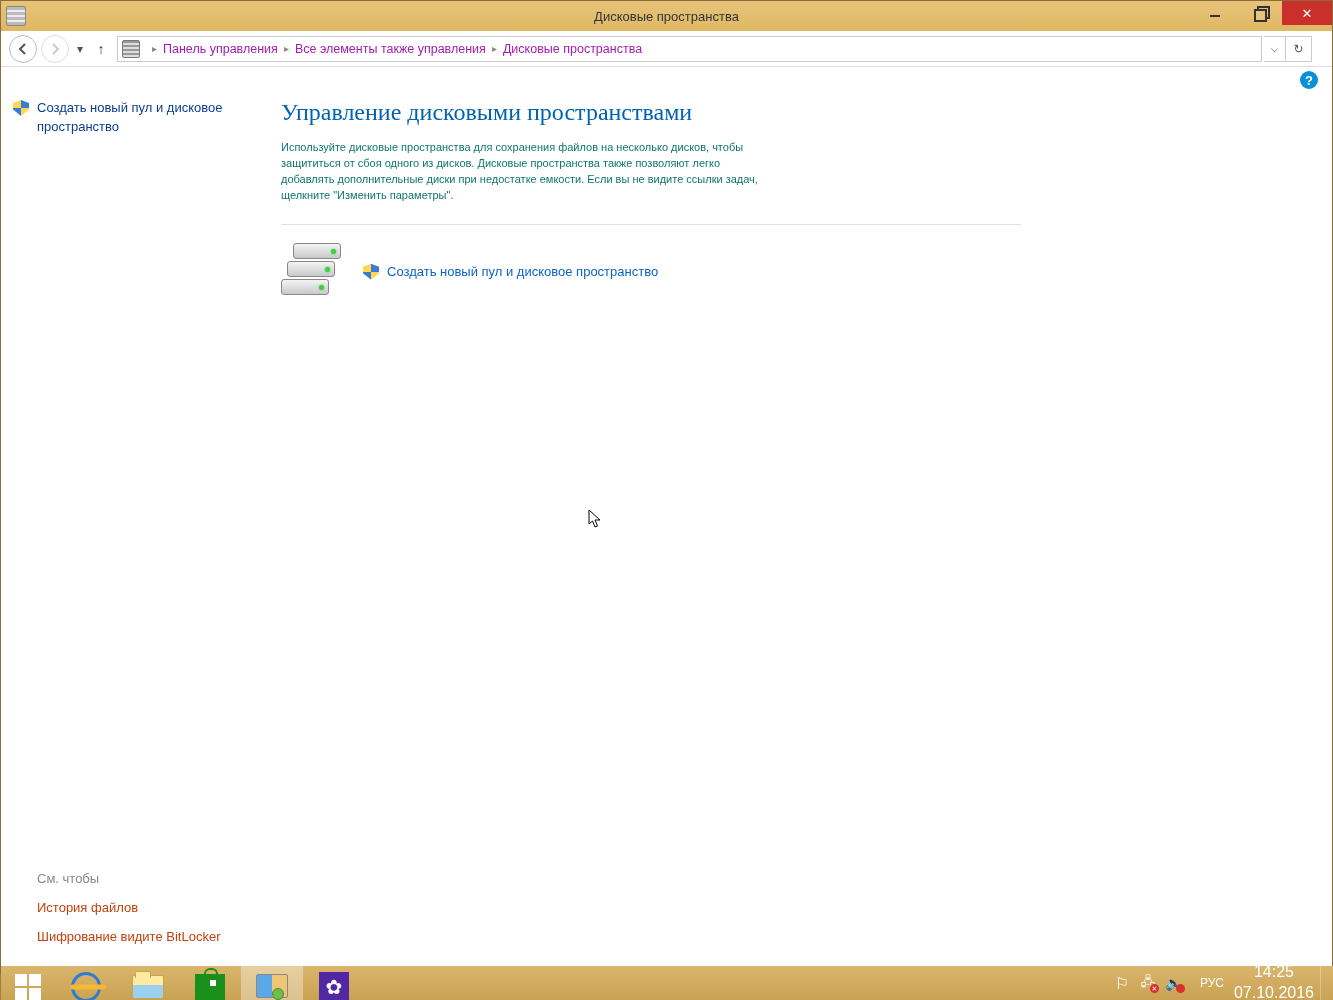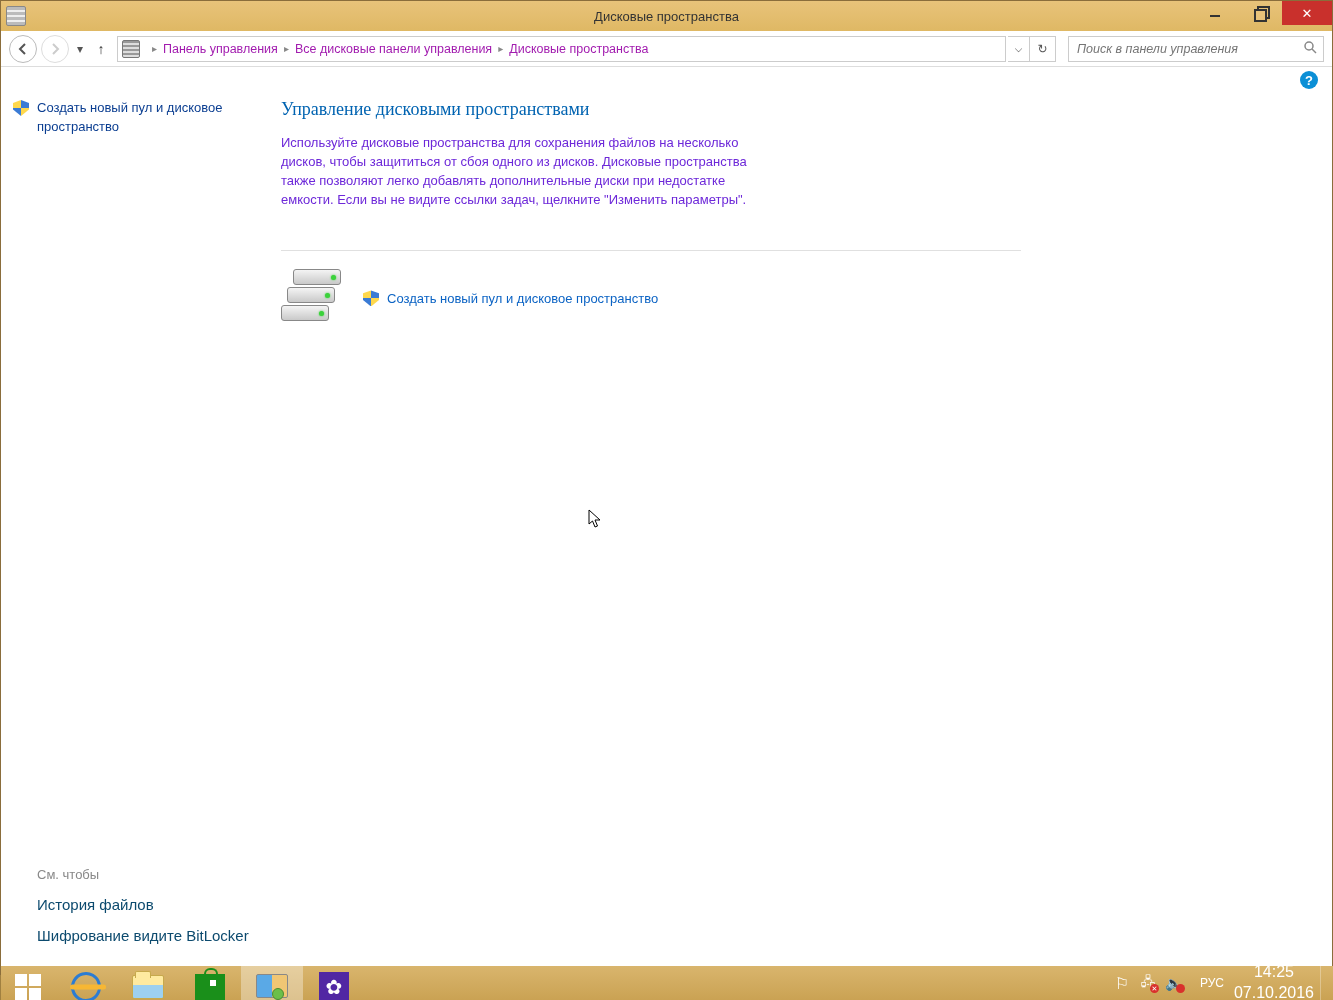--- a/index.html
+++ b/index.html
@@ -36,43 +36,43 @@
 .help-row{height:26px;display:flex;justify-content:flex-end;align-items:center;padding-right:14px;background:#fff;}
 .help-icon{width:18px;height:18px;border-radius:50%;background:#0b8fd6;color:#fff;display:flex;align-items:center;justify-content:center;font-weight:bold;font-size:13px;cursor:pointer;}
 
 .content{display:flex;height:calc(100% - 30px - 36px - 26px);background:#fff;}
 .sidebar{width:260px;padding:6px 0 16px 16px;display:flex;flex-direction:column;}
 .side-link{color:#0b3e91;font-size:13px;line-height:1.45;margin-bottom:22px;cursor:pointer;padding-left:20px;position:relative;}
 .side-link.with-shield::before{content:"";position:absolute;left:-4px;top:1px;width:16px;height:16px;background:conic-gradient(#3a7bd5 0deg 90deg,#ffd84d 90deg 180deg,#3a7bd5 180deg 270deg,#ffd84d 270deg 360deg);clip-path:polygon(50% 0%,100% 18%,100% 60%,50% 100%,0% 60%,0% 18%);}
 .side-link.home{padding-left:20px;}
 .side-spacer{flex:1;}
 .see-also-title{color:#888;font-size:13px;margin-bottom:14px;padding-left:20px;}
-.see-also-link{color:#0c4a6e;font-size:15px;margin-bottom:14px;cursor:pointer;padding-left:20px;}
+.see-also-link{color:#c2410c;font-size:13px;margin-bottom:14px;cursor:pointer;padding-left:20px;}
 .main{flex:1;padding:6px 40px 0 20px;}
 .page-title{color:#0b6b3a;color:#0b6e2b;font-size:17px;font-weight:normal;margin-bottom:18px;color:#0a6b2e;}
 .page-title{color:#0a6b2e;}
 .page-title{color:#0b6c2e;}
 h1.page-title{color:#0e6830;font-size:17px;font-weight:normal;margin-bottom:14px;}
 .page-title{color:#0e6c2f;}
 .page-title{color:#0c6a30;}
 h1.page-title{color:#106a32;}
 h1.page-title{color:#0f6a30;}
 h1.page-title{color:#0d6b2f;}
 h1.page-title{color:#0e6c2e;}
 h1.page-title{color:#0b6c2e;}
 h1.page-title{color:#0d6e2f;}
 h1.page-title{color:#0c6d2e;}
 h1.page-title{color:#0c6d2e;font-family:"Segoe UI";}
-h1.page-title{color:#0c6d2e;font-size:18px;}
+h1.page-title{color:#0c6d2e;font-size:24px;}
 h1.page-title{color:#0b6d2f;}
 h1.page-title{color:#0b6d2d;}
 h1.page-title{color:#0a6c2d;}
 h1.page-title{color:#0a6b2e;}
 h1.page-title{color:#0063b1;}
-.desc{color:#6d28d9;font-size:13px;line-height:1.45;max-width:480px;margin-bottom:41px;}
+.desc{color:#0f766e;font-size:11px;line-height:1.45;max-width:480px;margin-bottom:20px;}
 .divider{border-top:1px solid #e0e0e0;margin-bottom:18px;max-width:740px;}
 .action-row{display:flex;align-items:center;gap:18px;}
 .drives-icon{width:64px;height:58px;position:relative;}
 .drive{position:absolute;width:48px;height:16px;background:linear-gradient(to bottom,#f4f4f4,#c9c9c9);border:1px solid #888;border-radius:3px;}
 .drive::after{content:"";position:absolute;right:4px;top:5px;width:5px;height:5px;border-radius:50%;background:#3bd23b;box-shadow:0 0 2px #3bd23b;}
 .drive.d1{left:12px;top:0;}
 .drive.d2{left:6px;top:18px;}
 .drive.d3{left:0;top:36px;}
 .action-link{color:#0b63c4;font-size:13px;cursor:pointer;display:flex;align-items:center;gap:8px;}
 .action-link .shield{width:16px;height:16px;background:conic-gradient(#3a7bd5 0deg 90deg,#ffd84d 90deg 180deg,#3a7bd5 180deg 270deg,#ffd84d 270deg 360deg);clip-path:polygon(50% 0%,100% 18%,100% 60%,50% 100%,0% 60%,0% 18%);display:inline-block;}
@@ -134,35 +134,26 @@
           <path d="M4 1 L9 6 L4 11" stroke="#ccc" stroke-width="2" fill="none"></path>
         </svg>
     </div>
     <div class="nav-drop">▾</div>
     <div class="nav-up">↑</div>
     <div class="breadcrumb">
       <div class="bc-icon"></div>
       <span class="sep">▸</span>
       <span class="crumb">Панель управления</span>
       <span class="sep">▸</span>
-      <span class="crumb">Все дисковые панели управления</span>
+      <span class="crumb">Все элементы также управления</span>
       <span class="sep">▸</span>
       <span class="crumb">Дисковые пространства</span>
     </div>
     <div class="bc-drop">⌵</div>
     <div class="refresh">↻</div>
-    <div class="search">
-      <input placeholder="Поиск в панели управления" style="">
-      <span class="search-icon">
-        <svg width="14" height="14" viewBox="0 0 14 14">
-            <circle cx="6" cy="6" r="4" stroke="#888" stroke-width="1.5" fill="none"></circle>
-            <line x1="9" y1="9" x2="13" y2="13" stroke="#888" stroke-width="1.5"></line>
-          </svg>
-      </span>
-    </div>
   </div>
 
   <div class="help-row">
     <div class="help-icon">?</div>
   </div>
 
   <div class="content">
     <div class="sidebar">
       <div class="side-link with-shield">Создать новый пул и дисковое пространство</div>
       <div class="side-spacer"></div>

